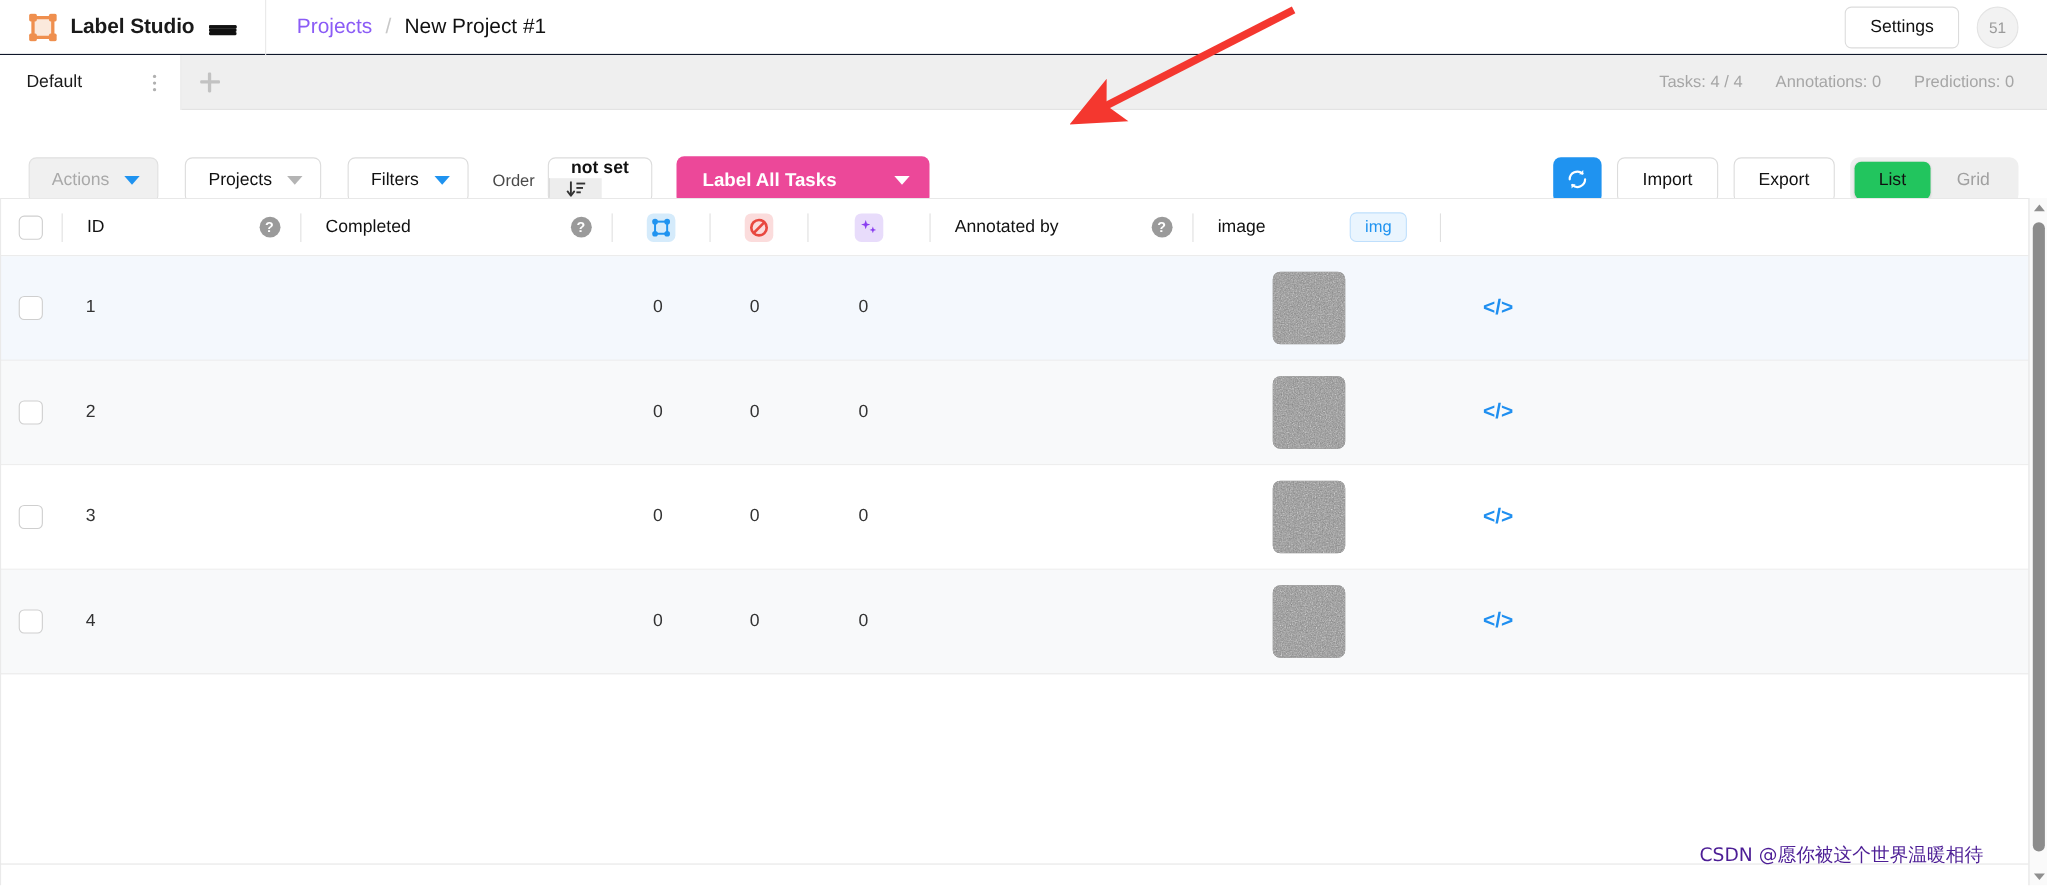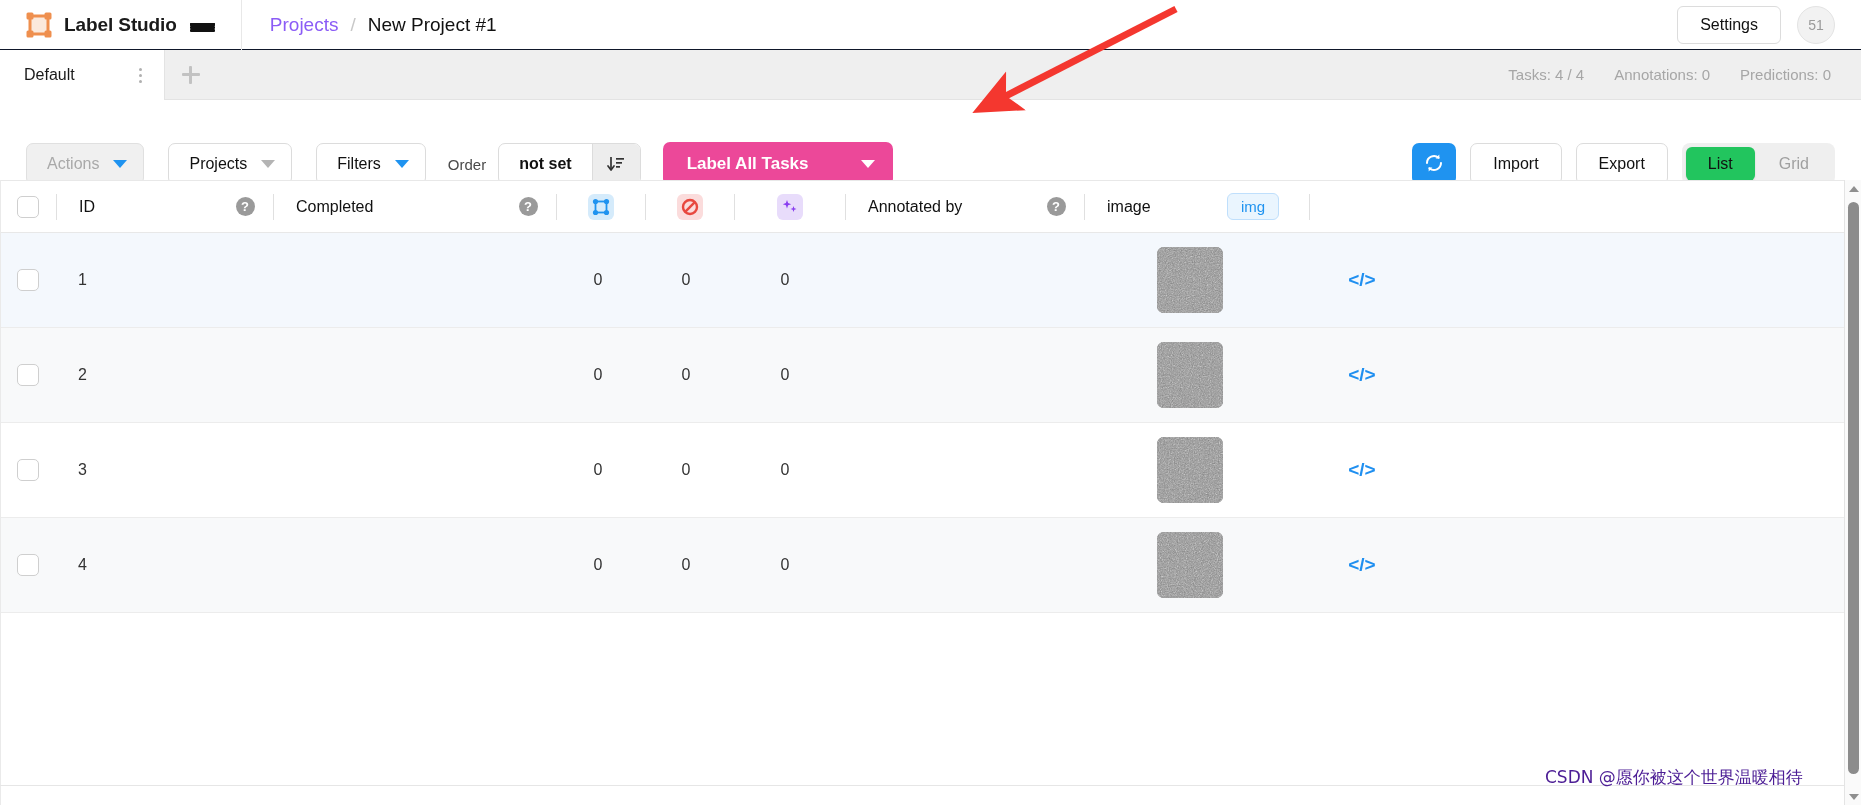--- a/index.html
+++ b/index.html
@@ -91,21 +91,21 @@
     font-size:16px; color:#111; cursor:pointer; font-family:inherit;
     white-space:nowrap;
   }
   .tb-btn.disabled { background:#f0f0f0; color:#a9a9a9; border-color:#e0e0e0; }
   .chev { width:0; height:0; border-left:7px solid transparent; border-right:7px solid transparent; }
   .chev.blue { border-top:8px solid #1f93f0; }
   .chev.grey { border-top:8px solid #b4b4b4; }
   .order-label { font-size:15px; color:#4a4a4a; margin:0 12px 0 22px; }
   .order-box {
     height:42px; display:flex; align-items:stretch; border:1px solid #dcdcdc;
-    border-radius:7px; overflow:hidden; background:#fff;
+    border-radius:7px; overflow:hidden; background:#fff;flex-direction:column;
   }
   .order-val {
     display:flex; align-items:center; padding:0 20px; font-size:16px;
     font-weight:bold; color:#111; cursor:pointer;
   }
   .order-sort {
     width:48px; background:#ededed; border-left:1px solid #dcdcdc;
     display:flex; align-items:center; justify-content:center; cursor:pointer;
   }
   .btn-label-all {

